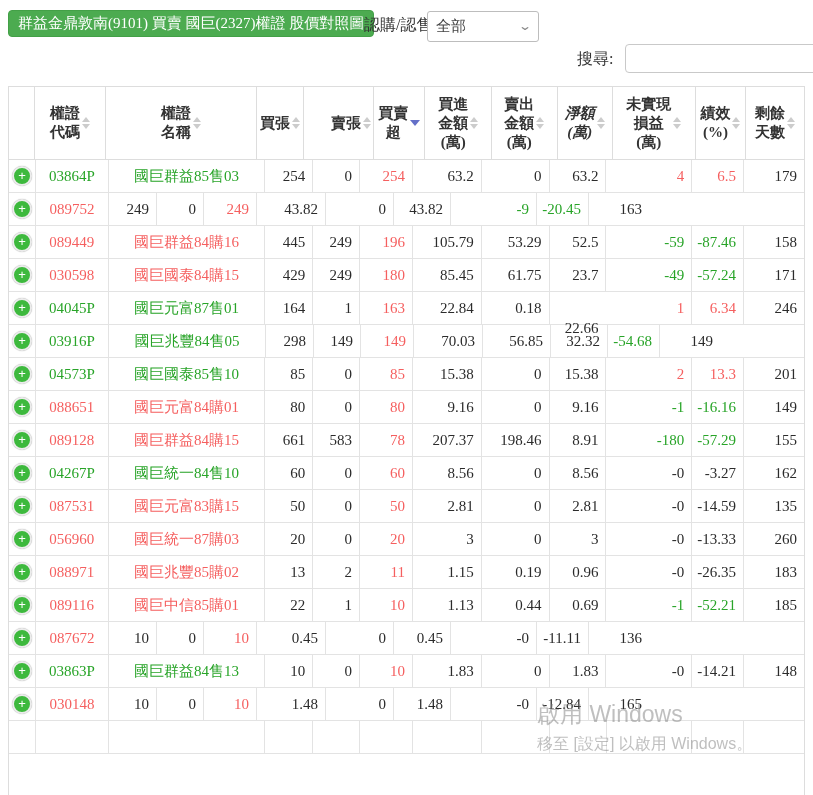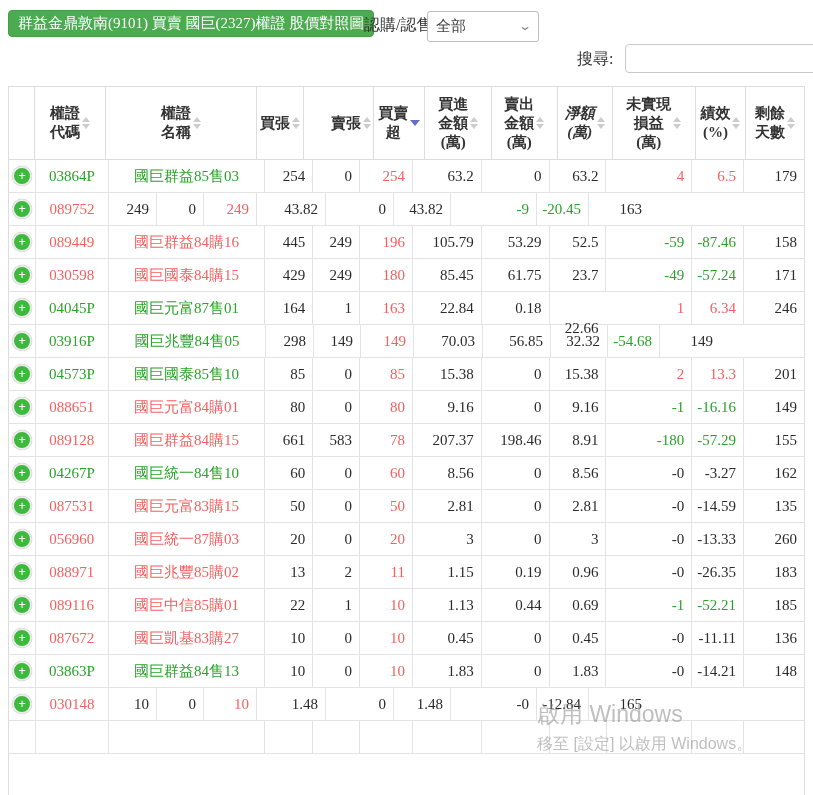--- a/index.html
+++ b/index.html
@@ -338,21 +338,20 @@
         <div class="td num black" style="width: 57px;">0.69</div>
         <div class="td num green" style="width: 86px;">-1</div>
         <div class="td num green" style="width: 52px;">-52.21</div>
         <div class="td num black" style="width: 60px;">185</div>
       </div>
       <div class="tr">
         <div class="td center" style="width: 27px;">
           <span class="expand">+</span>
         </div>
         <div class="td center red" style="width: 73px;">087672</div>
-        <div class="td center red" style="width: 157px;">國巨凱基83購27</div>
         <div class="td num black" style="width: 48px;">10</div>
         <div class="td num black" style="width: 47px;">0</div>
         <div class="td num red" style="width: 53px;">10</div>
         <div class="td num black" style="width: 69px;">0.45</div>
         <div class="td num black" style="width: 68px;">0</div>
         <div class="td num black" style="width: 57px;">0.45</div>
         <div class="td num black" style="width: 86px;">-0</div>
         <div class="td num black" style="width: 52px;">-11.11</div>
         <div class="td num black" style="width: 60px;">136</div>
       </div>

